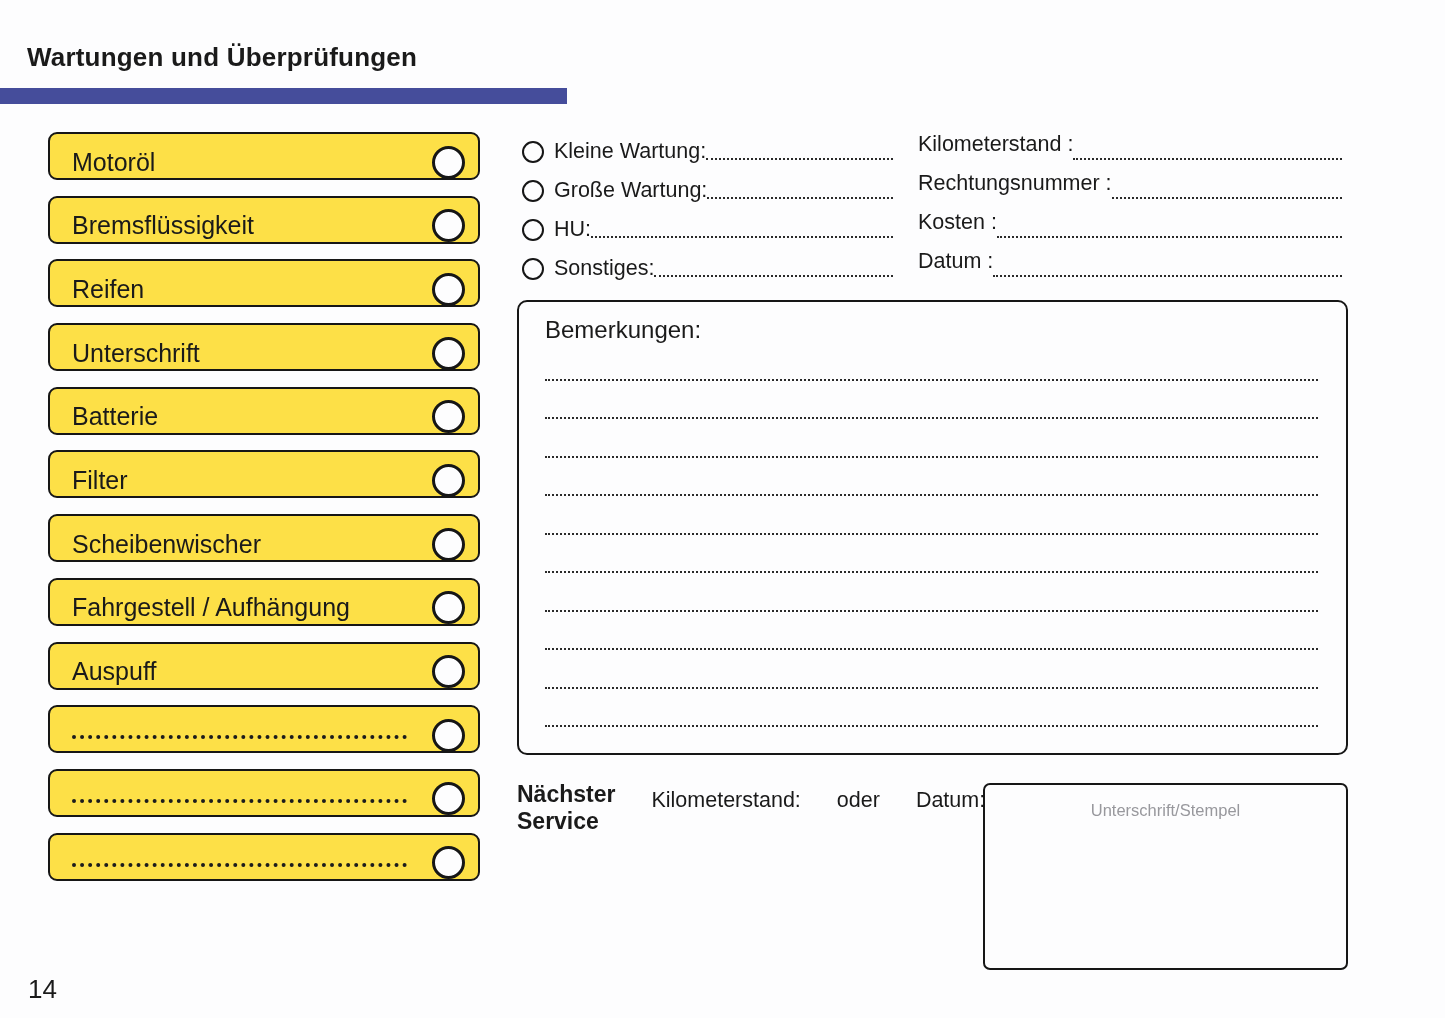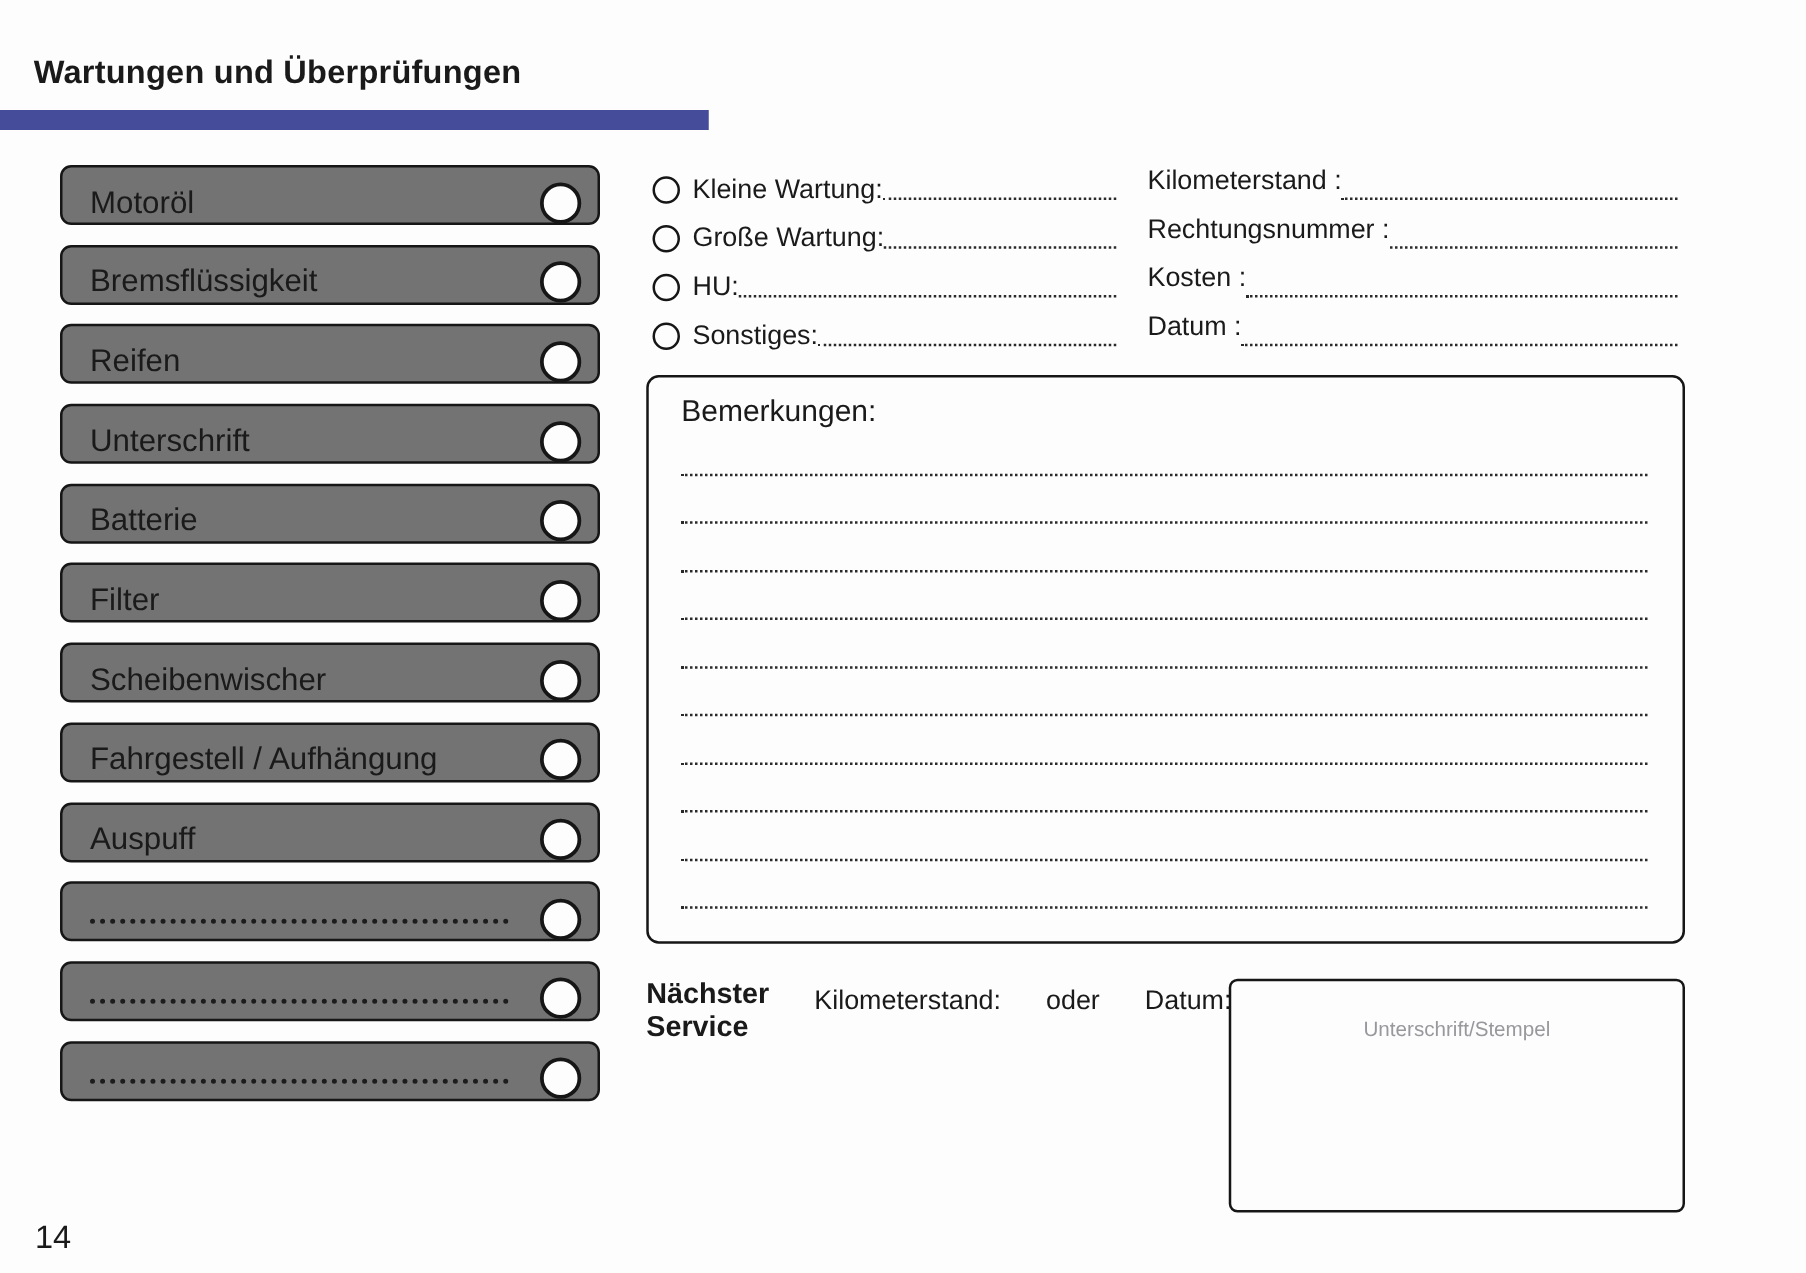--- a/index.html
+++ b/index.html
@@ -26,21 +26,21 @@
 
   
   .checklist {
     left: 48px; top: 132px; width: 432px;
     display: flex; flex-direction: column; gap: 15.7px;
   }
   .check-row {
     height: 48px;
     border: 2.5px solid #161616;
     border-radius: 9px;
-    background: #737373;
+    background: #fde047;
     display: flex; align-items: center;
     padding: 12px 13px 0 22px;
   }
   .check-label {
     font-size: 25px;
     white-space: nowrap;
   }
   .blank-label {
     width: 335px; height: 0;
     border-bottom: 4px dotted #1c1c1c;
@@ -126,21 +126,21 @@
   }
 
   
   .signature-box {
     left: 983px; top: 783px;
     width: 365px; height: 187px;
     border: 2.5px solid #161616;
     border-radius: 7px;
     background: #fdfdfe;
     text-align: center;
-    padding-top: 30px;
+    padding-top: 16px;
   }
   .signature-label {
     font-size: 16.5px;
     color: #98989d;
   }
 
   
   .page-number {
     left: 28px; top: 974px;
     font-size: 26px;

